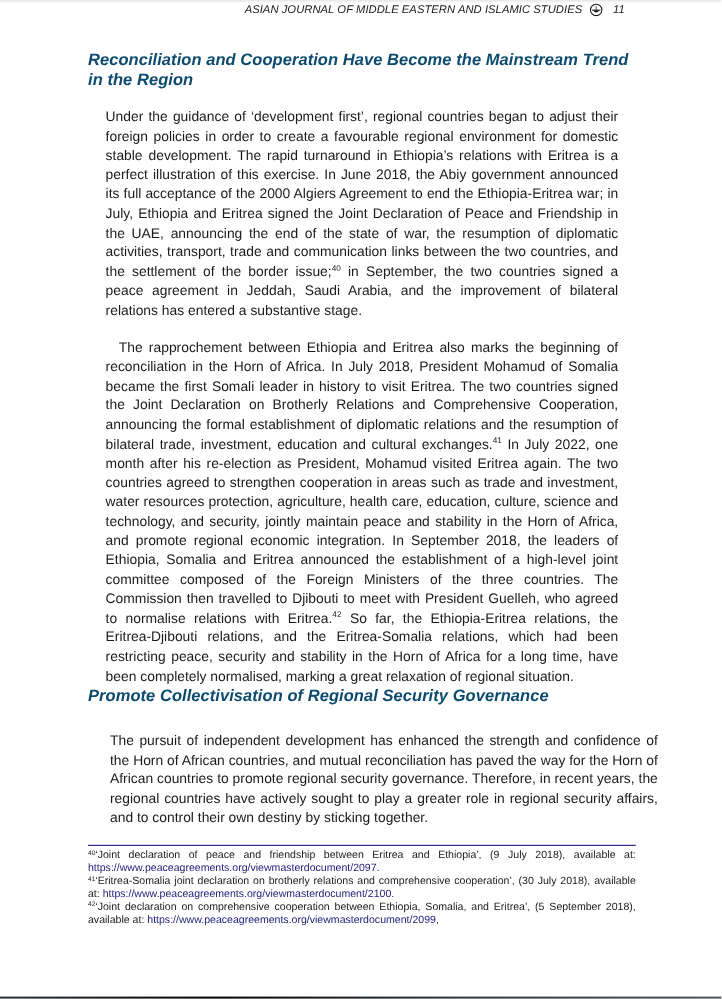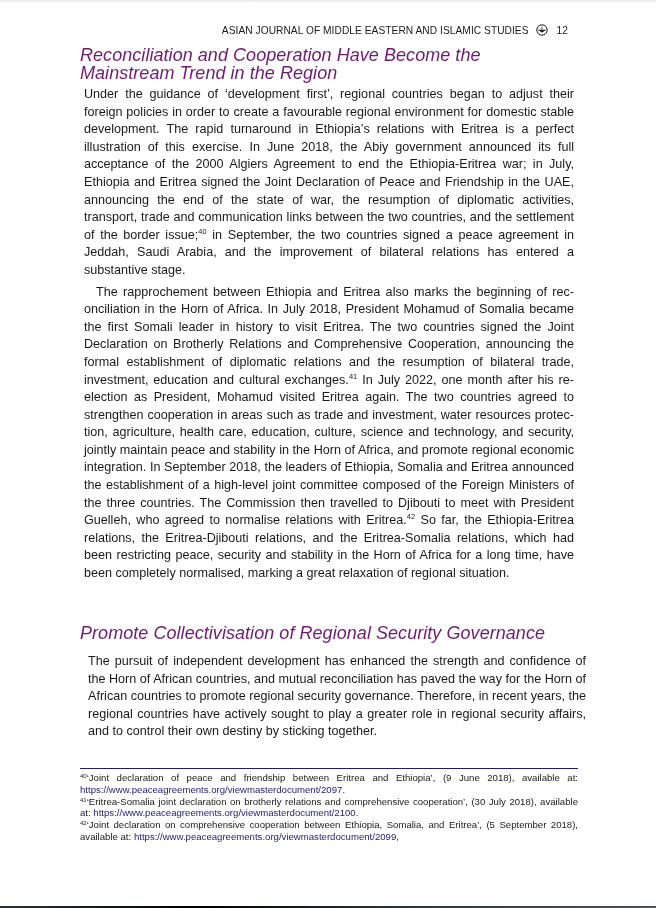--- a/index.html
+++ b/index.html
@@ -11,37 +11,37 @@
   }
   .page-top-shadow {
     position: absolute; left: 0; top: 0; width: 656px; height: 3px;
     background: linear-gradient(#e6e6e6, #ffffff);
   }
   .page-bottom-edge {
     position: absolute; left: 0; bottom: 0; width: 656px; height: 2px;
     background: linear-gradient(90deg, #2c3338, #000 30%, #2c3338 60%, #4a545c);
   }
   .running-head {
-    position: absolute; top: 24px; right: 88px;
+    position: absolute; top: 3px; right: 88px;
     font-size: 10.2px; letter-spacing: 0.05px; color: #1a1a1a;
-    display: flex; align-items: center; white-space: nowrap;
+    display: flex; align-items: center; white-space: nowrap; font-style: italic;
   }
   .running-head .logo {
     display: inline-block; width: 12px; height: 12px; margin: 0 9px 0 7px;
   }
   .running-head .pageno { font-size: 10.2px; }
   .content {
     position: absolute; left: 80px; top: 46px; width: 498px;
   }
   h2.section-heading {
-    margin: 0; color: #701a75; font-style: italic; font-weight: normal;
-    font-size: 18px; line-height: 18px; letter-spacing: 0.05px;
+    margin: 0; color: #0c4a6e; font-style: italic; font-weight: bold;
+    font-size: 15px; line-height: 18px; letter-spacing: 0.05px;
   }
   p.body {
-    margin: 4px; font-size: 12.6px; line-height: 17.6px;
+    margin: 16px; font-size: 12.6px; line-height: 17.6px;
     text-align: justify; hyphens: manual;
   }
   p.body.indent { text-indent: 12px; }
   sup { font-size: 7.5px; line-height: 0; vertical-align: 5px; }
   .h1 { margin-top: 0; }
   .p1 { margin-top: 16px; }
   .h2 { position: absolute; left: 80px; top: 624px; width: 498px; }
   .p3 { position: absolute; left: 84px; top: 649px; width: 498px; }
   .footnotes {
     position: absolute; left: 80px; top: 768px; width: 498px;
@@ -62,31 +62,31 @@
 <header class="running-head">
   <span>ASIAN JOURNAL OF MIDDLE EASTERN AND ISLAMIC STUDIES</span>
   <span class="logo">
     <svg width="12" height="12" viewBox="0 0 12 12">
       <circle cx="6" cy="6" r="5.2" fill="none" stroke="#1a1a1a" stroke-width="1"></circle>
       <path d="M2.2 6.2 H9.8" stroke="#1a1a1a" stroke-width="0.9"></path>
       <path d="M3 6.3 Q6 10.5 9 6.3 Z" fill="#1a1a1a"></path>
       <path d="M6 2.6 L6 6" stroke="#1a1a1a" stroke-width="0.7"></path>
     </svg>
   </span>
-  <span class="pageno">12</span>
+  <span class="pageno">11</span>
 </header>
 
 <main class="content">
   <h2 class="section-heading h1">Reconciliation and Cooperation Have Become the Mainstream Trend in the Region</h2>
   <p class="body p1"><span>Under the guidance of ‘development first’, regional countries began to adjust their foreign policies in order to create a favourable regional environment for domestic stable development. The rapid turnaround in Ethiopia’s relations with Eritrea is a per­fect illustration of this exercise. In June 2018, the Abiy government announced its full acceptance of the 2000 Algiers Agreement to end the Ethiopia-Eritrea war; in July, Ethiopia and Eritrea signed the Joint Declaration of Peace and Friendship in the UAE, announcing the end of the state of war, the resumption of diplomatic activities, transport, trade and communication links between the two countries, and the settle­ment of the border issue;</span><sup>40</sup><span> in September, the two countries signed a peace agree­ment in Jeddah, Saudi Arabia, and the improvement of bilateral relations has entered a substantive stage.</span></p>
   <p class="body indent"><span>The rapprochement between Ethiopia and Eritrea also marks the beginning of rec­onciliation in the Horn of Africa. In July 2018, President Mohamud of Somalia became the first Somali leader in history to visit Eritrea. The two countries signed the Joint Declaration on Brotherly Relations and Comprehensive Cooperation, announcing the formal establishment of diplomatic relations and the resumption of bilateral trade, investment, education and cultural exchanges.</span><sup>41</sup><span> In July 2022, one month after his re-election as President, Mohamud visited Eritrea again. The two countries agreed to strengthen cooperation in areas such as trade and investment, water resources protec­tion, agriculture, health care, education, culture, science and technology, and security, jointly maintain peace and stability in the Horn of Africa, and promote regional eco­nomic integration. In September 2018, the leaders of Ethiopia, Somalia and Eritrea announced the establishment of a high-level joint committee composed of the Foreign Ministers of the three countries. The Commission then travelled to Djibouti to meet with President Guelleh, who agreed to normalise relations with Eritrea.</span><sup>42</sup><span> So far, the Ethiopia-Eritrea relations, the Eritrea-Djibouti relations, and the Eritrea-Somalia rela­tions, which had been restricting peace, security and stability in the Horn of Africa for a long time, have been completely normalised, marking a great relaxation of regional situation.</span></p>
 </main>
 
 <h2 class="section-heading h2">Promote Collectivisation of Regional Security Governance</h2>
 <p class="body p3"><span>The pursuit of independent development has enhanced the strength and confidence of the Horn of African countries, and mutual reconciliation has paved the way for the Horn of African countries to promote regional security governance. Therefore, in recent years, the regional countries have actively sought to play a greater role in regional security affairs, and to control their own destiny by sticking together.</span></p>
 
 <section class="footnotes">
-  <p class="footnote"><sup>40</sup><span>‘Joint declaration of peace and friendship between Eritrea and Ethiopia’, (9 June 2018), available at: </span><span class="link">https://www.peaceagreements.org/viewmasterdocument/2097</span><span>.</span></p>
+  <p class="footnote"><sup>40</sup><span>‘Joint declaration of peace and friendship between Eritrea and Ethiopia’, (9 July 2018), available at: </span><span class="link">https://www.peaceagreements.org/viewmasterdocument/2097</span><span>.</span></p>
   <p class="footnote"><sup>41</sup><span>‘Eritrea-Somalia joint declaration on brotherly relations and comprehensive cooperation’, (30 July 2018), available at: </span><span class="link">https://www.peaceagreements.org/viewmasterdocument/2100</span><span>.</span></p>
   <p class="footnote"><sup>42</sup><span>‘Joint declaration on comprehensive cooperation between Ethiopia, Somalia, and Eritrea’, (5 September 2018), available at: </span><span class="link">https://www.peaceagreements.org/viewmasterdocument/2099</span><span>,</span></p>
 </section>
 
 <div class="page-bottom-edge"></div>
 
 </body></html>

